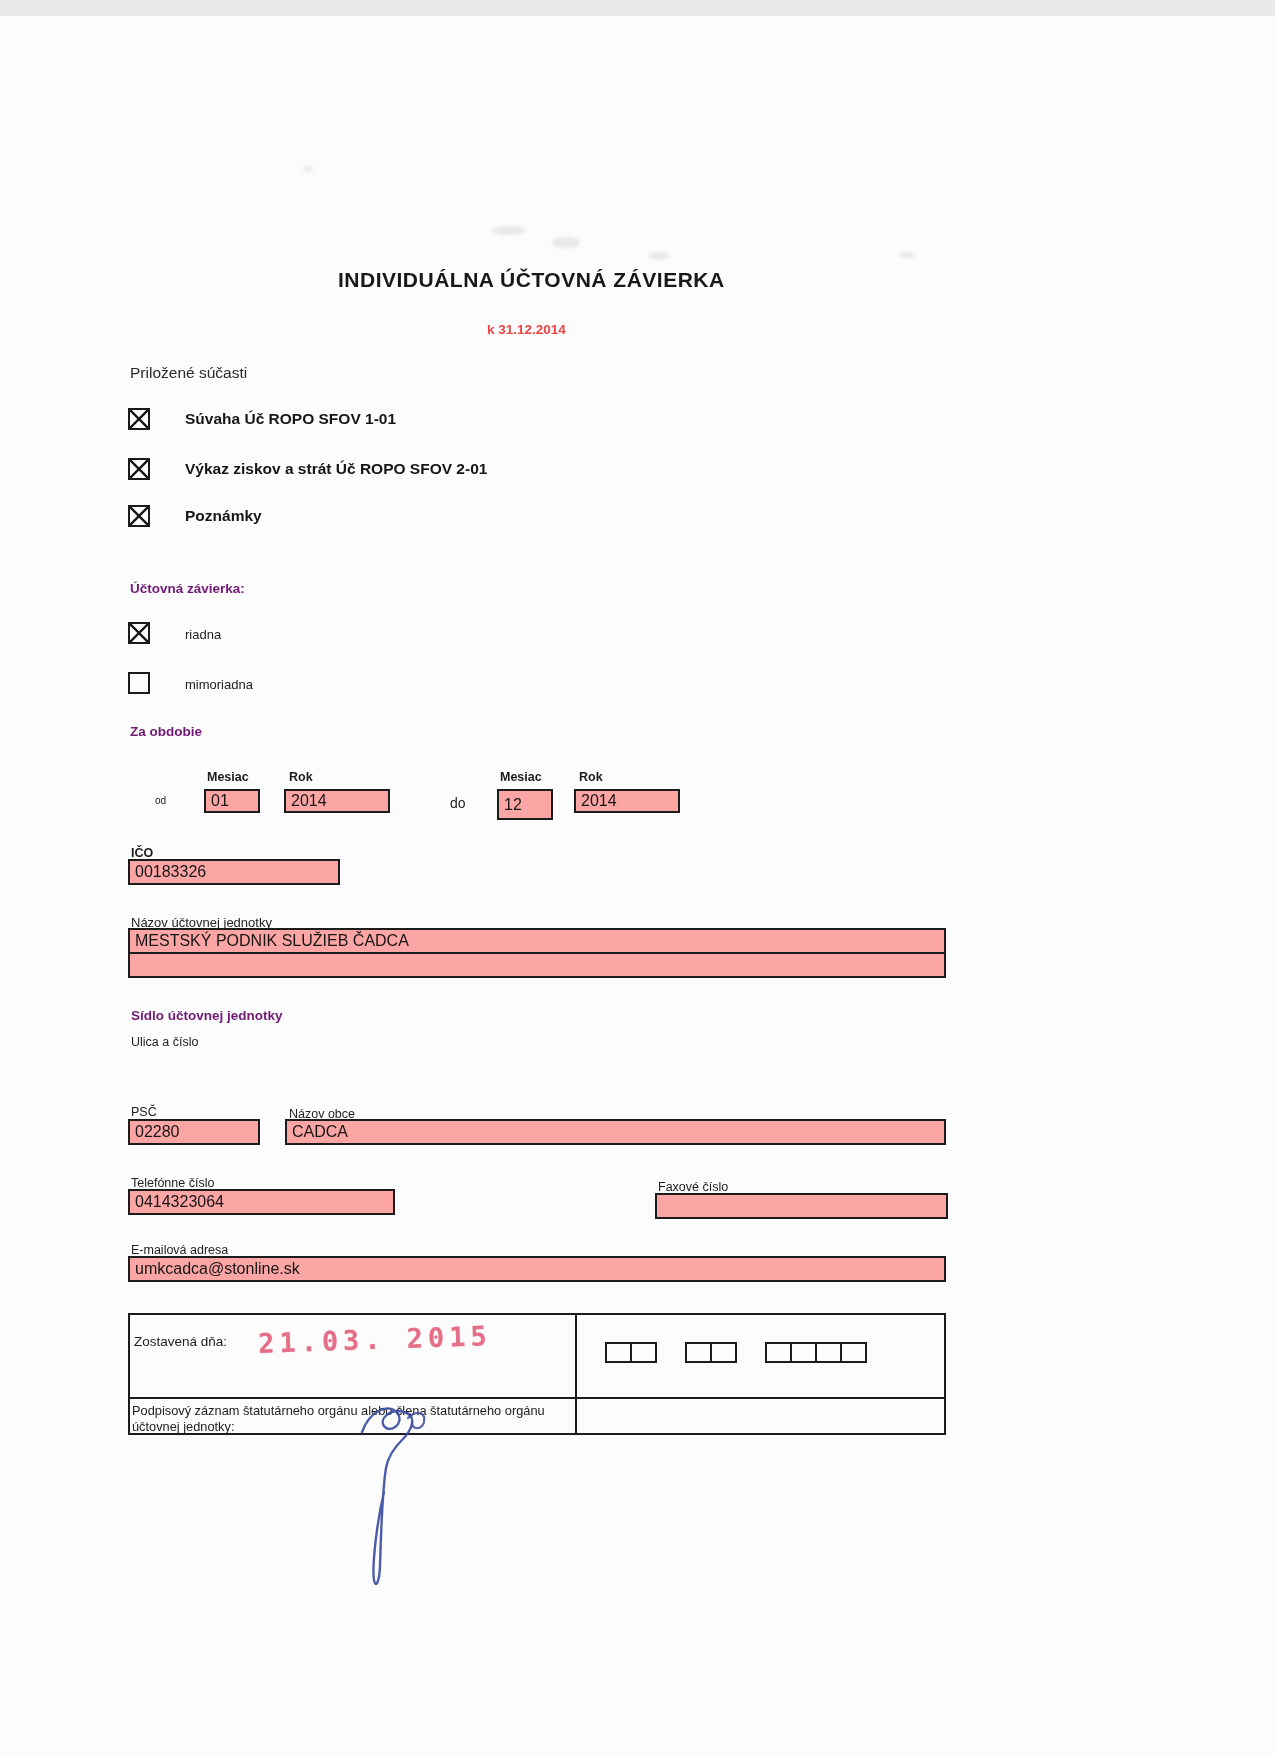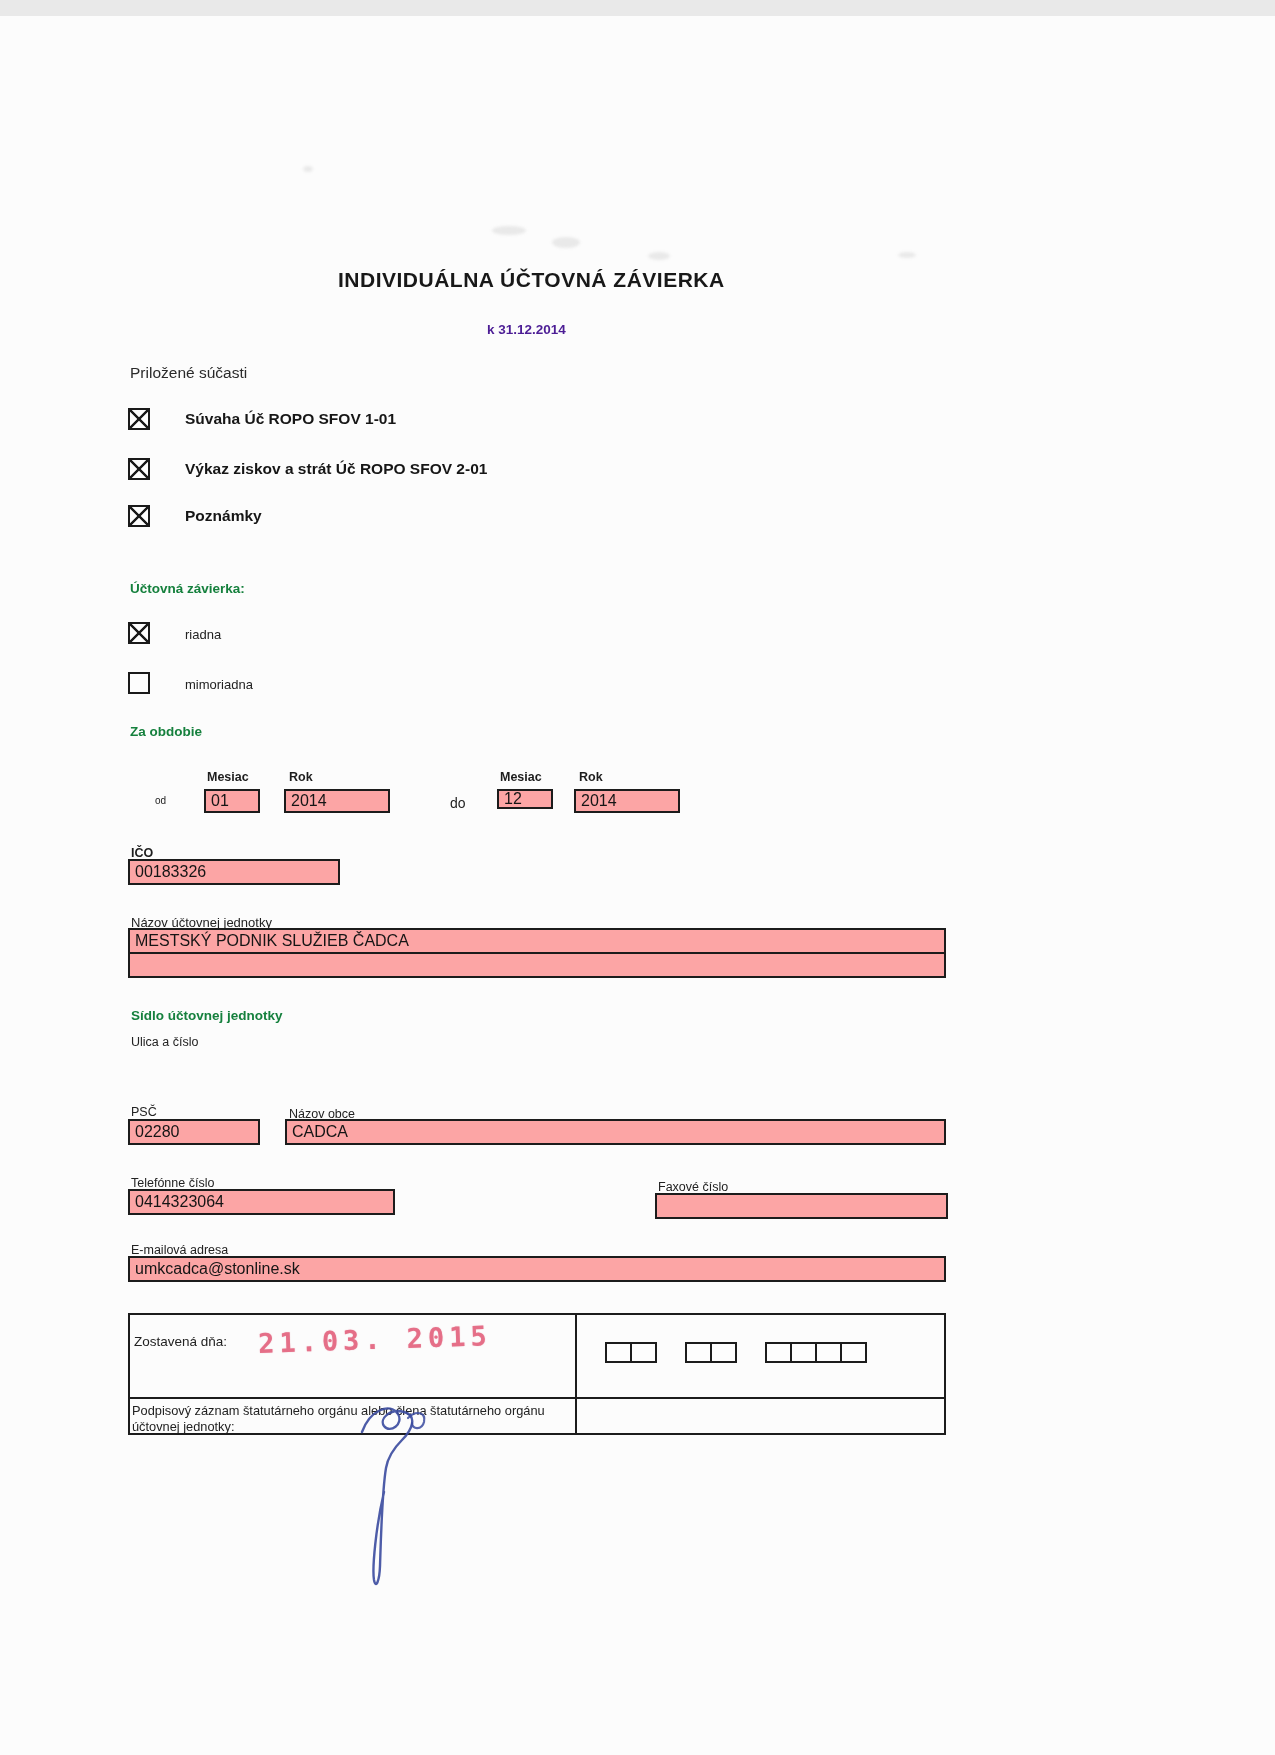--- a/index.html
+++ b/index.html
@@ -7,23 +7,23 @@
     position:relative;
     width:1275px;height:1755px;
     margin:16px auto;
     background:#fcfcfc;
     font-family:"Liberation Sans", sans-serif;
     color:#1c1c1c;
     overflow:hidden;
   }
   .abs{position:absolute;}
   .title{font-weight:bold;font-size:21px;letter-spacing:.5px;color:#181818;}
-  .subtitle{font-weight:bold;font-size:13.5px;color:#4c1d95;}
+  .subtitle{font-weight:bold;font-size:13.5px;color:#ef4444;}
   .heading{font-size:15.5px;color:#2a2a2a;}
-  .heading-b{font-weight:bold;font-size:13.5px;color:#15803d;}
+  .heading-b{font-weight:bold;font-size:13.5px;color:#701a75;}
   .lbl{font-size:12.5px;color:#222;}
   .lbl-b{font-weight:bold;font-size:12.5px;color:#1d1d1d;}
   .chk-label{font-weight:bold;font-size:15.5px;color:#161616;}
   .opt-label{font-size:13px;color:#222;}
   .checkbox{
     width:22px;height:22px;border:2px solid #1a1a1a;box-sizing:border-box;
     position:absolute;background:#fdfdfd;
   }
   .checkbox.checked::before{
     content:"";position:absolute;left:-2px;top:-2px;right:-2px;bottom:-2px;
@@ -95,21 +95,21 @@
 
   <div class="abs lbl-b" style="left:207px;top:754px;">Mesiac</div>
   <div class="abs lbl-b" style="left:289px;top:754px;">Rok</div>
   <div class="abs opt-label" style="left:155px;top:779px;font-size:10px;">od</div>
   <div class="field" style="left:204px;top:773px;width:56px;height:24px;">01</div>
   <div class="field" style="left:284px;top:773px;width:106px;height:24px;">2014</div>
 
   <div class="abs opt-label" style="left:450px;top:779px;font-size:14px;">do</div>
   <div class="abs lbl-b" style="left:500px;top:754px;">Mesiac</div>
   <div class="abs lbl-b" style="left:579px;top:754px;">Rok</div>
-  <div class="field" style="left:497px;top:773px;width:56px;height:20px;">12</div>
+  <div class="field" style="left:497px;top:773px;width:56px;height:31px;">12</div>
   <div class="field" style="left:574px;top:773px;width:106px;height:24px;">2014</div>
 
   <div class="abs lbl-b" style="left:131px;top:830px;">IČO</div>
   <div class="field" style="left:128px;top:843px;width:212px;height:26px;">00183326</div>
 
   <div class="abs lbl" style="left:131px;top:899px;font-size:13px;">Názov účtovnej jednotky</div>
   <div class="field" style="left:128px;top:912px;width:818px;height:26px;">MESTSKÝ PODNIK SLUŽIEB ČADCA</div>
   <div class="field" style="left:128px;top:936px;width:818px;height:26px;"></div>
 
   <div class="abs heading-b" style="left:131px;top:992px;">Sídlo účtovnej jednotky</div>

